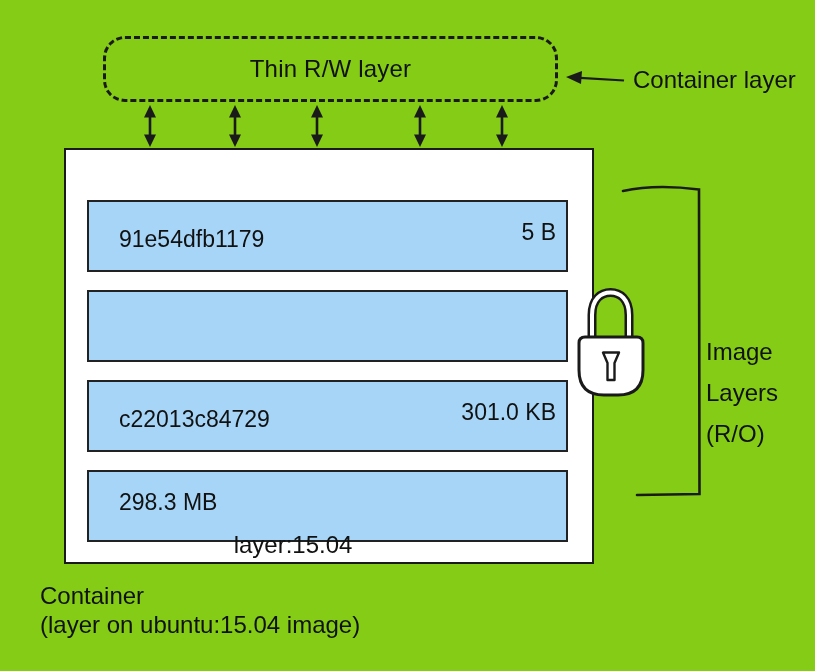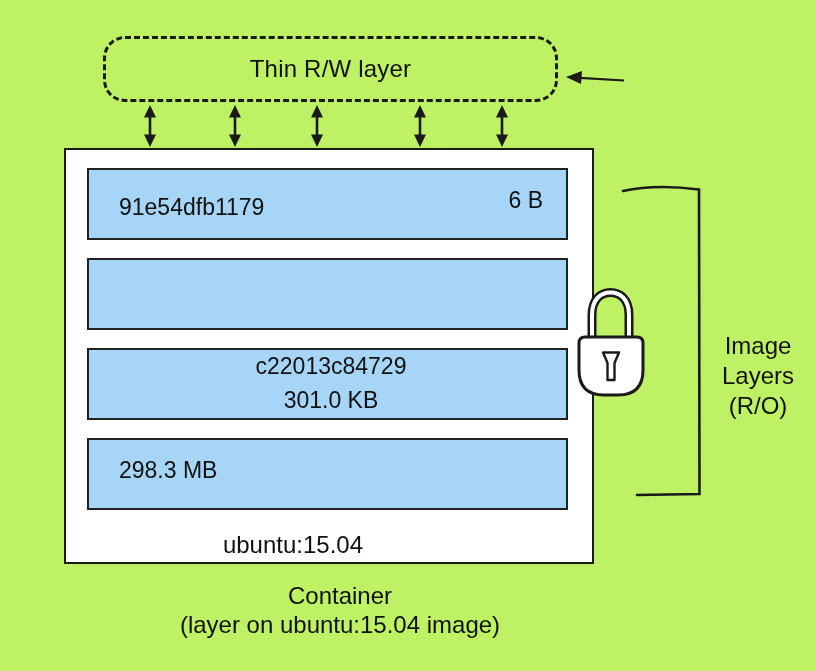--- a/index.html
+++ b/index.html
@@ -6,21 +6,21 @@
     --layer-fill: #A6D5F7;
     --stroke: #1a1a1a;
   }
   * { margin: 0; padding: 0; box-sizing: border-box; }
   html, body { background: #ffffff; }
   body { font-family: "Liberation Sans", sans-serif; color: #111; }
   .stage {
     position: relative;
     width: 815px;
     height: 671px;
-    background: #bef264;
+    background: #84cc16;
     overflow: hidden;
   }
   
   .thin-rw {
     position: absolute;
     left: 103px; top: 36px;
     width: 455px; height: 66px;
     border: 3px dashed var(--stroke);
     border-radius: 22px;
     display: flex; align-items: center; justify-content: center;
@@ -44,90 +44,91 @@
   
   .layer {
     position: absolute;
     left: 87px;
     width: 481px; height: 72px;
     background: var(--layer-fill);
     border: 2px solid #222;
     display: flex;
     align-items: center;
     justify-content: space-between;
-    padding: 0 23px 0 30px;
+    padding: 0 10px 0 30px;
+    margin-top: 32px;
   }
   .layer-1 { top: 168px; }
   .layer-2 { top: 258px; }
-  .layer-3 { top: 348px; flex-direction: column; }
+  .layer-3 { top: 348px; }
   .layer-4 { top: 438px; }
   .layer-id   { font-size: 23px; transform: translateY(3px); }
   .layer-size { font-size: 23px; transform: translateY(-4px); }
   
   .base-image {
     position: absolute;
     left: 64px; top: 531px;
     width: 458px;
     text-align: center;
     font-size: 24px;
   }
   
   .bracket-label {
     position: absolute;
     left: 706px; top: 331px;
     width: 104px;
-    text-align: center;
+    text-align: left;
     font-size: 24px;
-    line-height: 30px;
+    line-height: 41px;
     white-space: pre-line;
   }
   
   .caption {
     position: absolute;
     left: 40px; top: 581px;
     width: 600px;
-    text-align: center;
     font-size: 24px;
     line-height: 29px;
   }
   
   .overlay {
     position: absolute;
     left: 0; top: 0;
     width: 815px; height: 671px;
     pointer-events: none;
   }
 </style>
 </head>
 <body>
 
 <div class="stage">
 
   <div class="thin-rw">
     <span>Thin R/W layer</span>
   </div>
 
+  <div class="callout-label">Container layer</div>
 
   <div class="container-box"></div>
 
   <div class="layer layer-1">
     <span class="layer-id">91e54dfb1179</span>
-    <span class="layer-size">6 B</span>
+    <span class="layer-size">5 B</span>
   </div>
   <div class="layer layer-2">
   </div>
   <div class="layer layer-3">
     <span class="layer-id">c22013c84729</span>
     <span class="layer-size">301.0 KB</span>
   </div>
   <div class="layer layer-4">
     <span class="layer-size">298.3 MB</span>
   </div>
 
-  <div class="base-image">ubuntu:15.04</div>
+  <div class="base-image">layer:15.04</div>
 
   <div class="bracket-label">Image
 Layers
 (R/O)</div>
 
   <div class="caption">
     <div>Container</div>
     <div>(layer on ubuntu:15.04 image)</div>
   </div>
 

